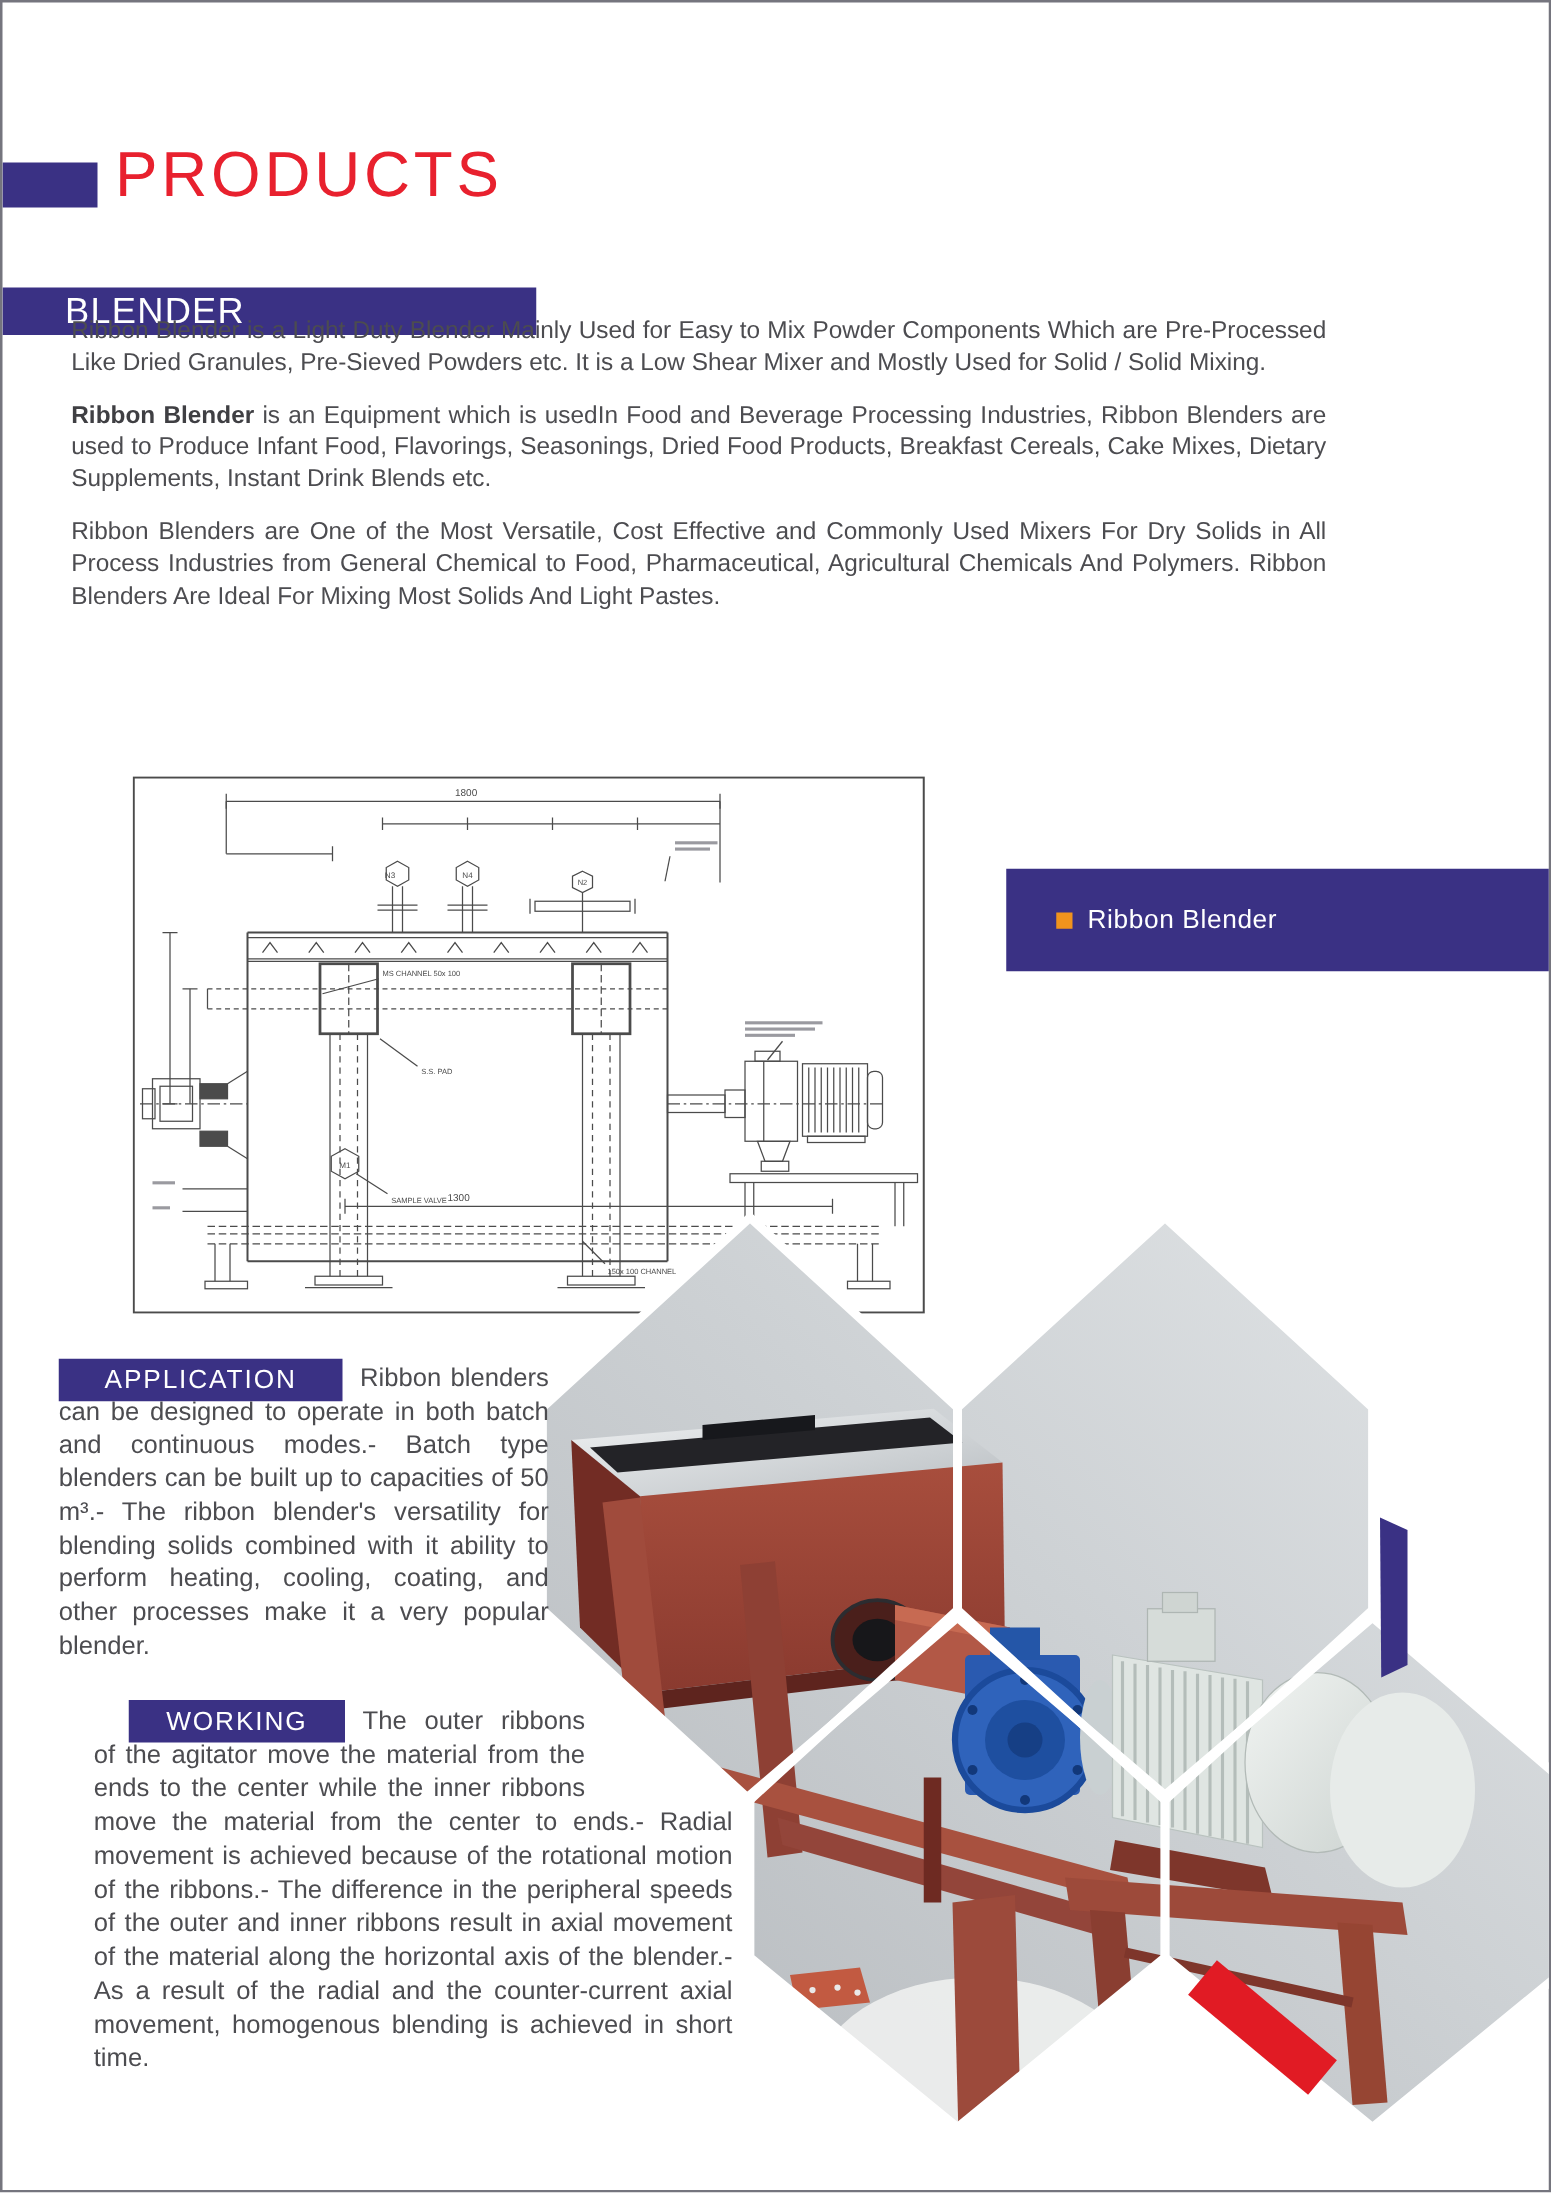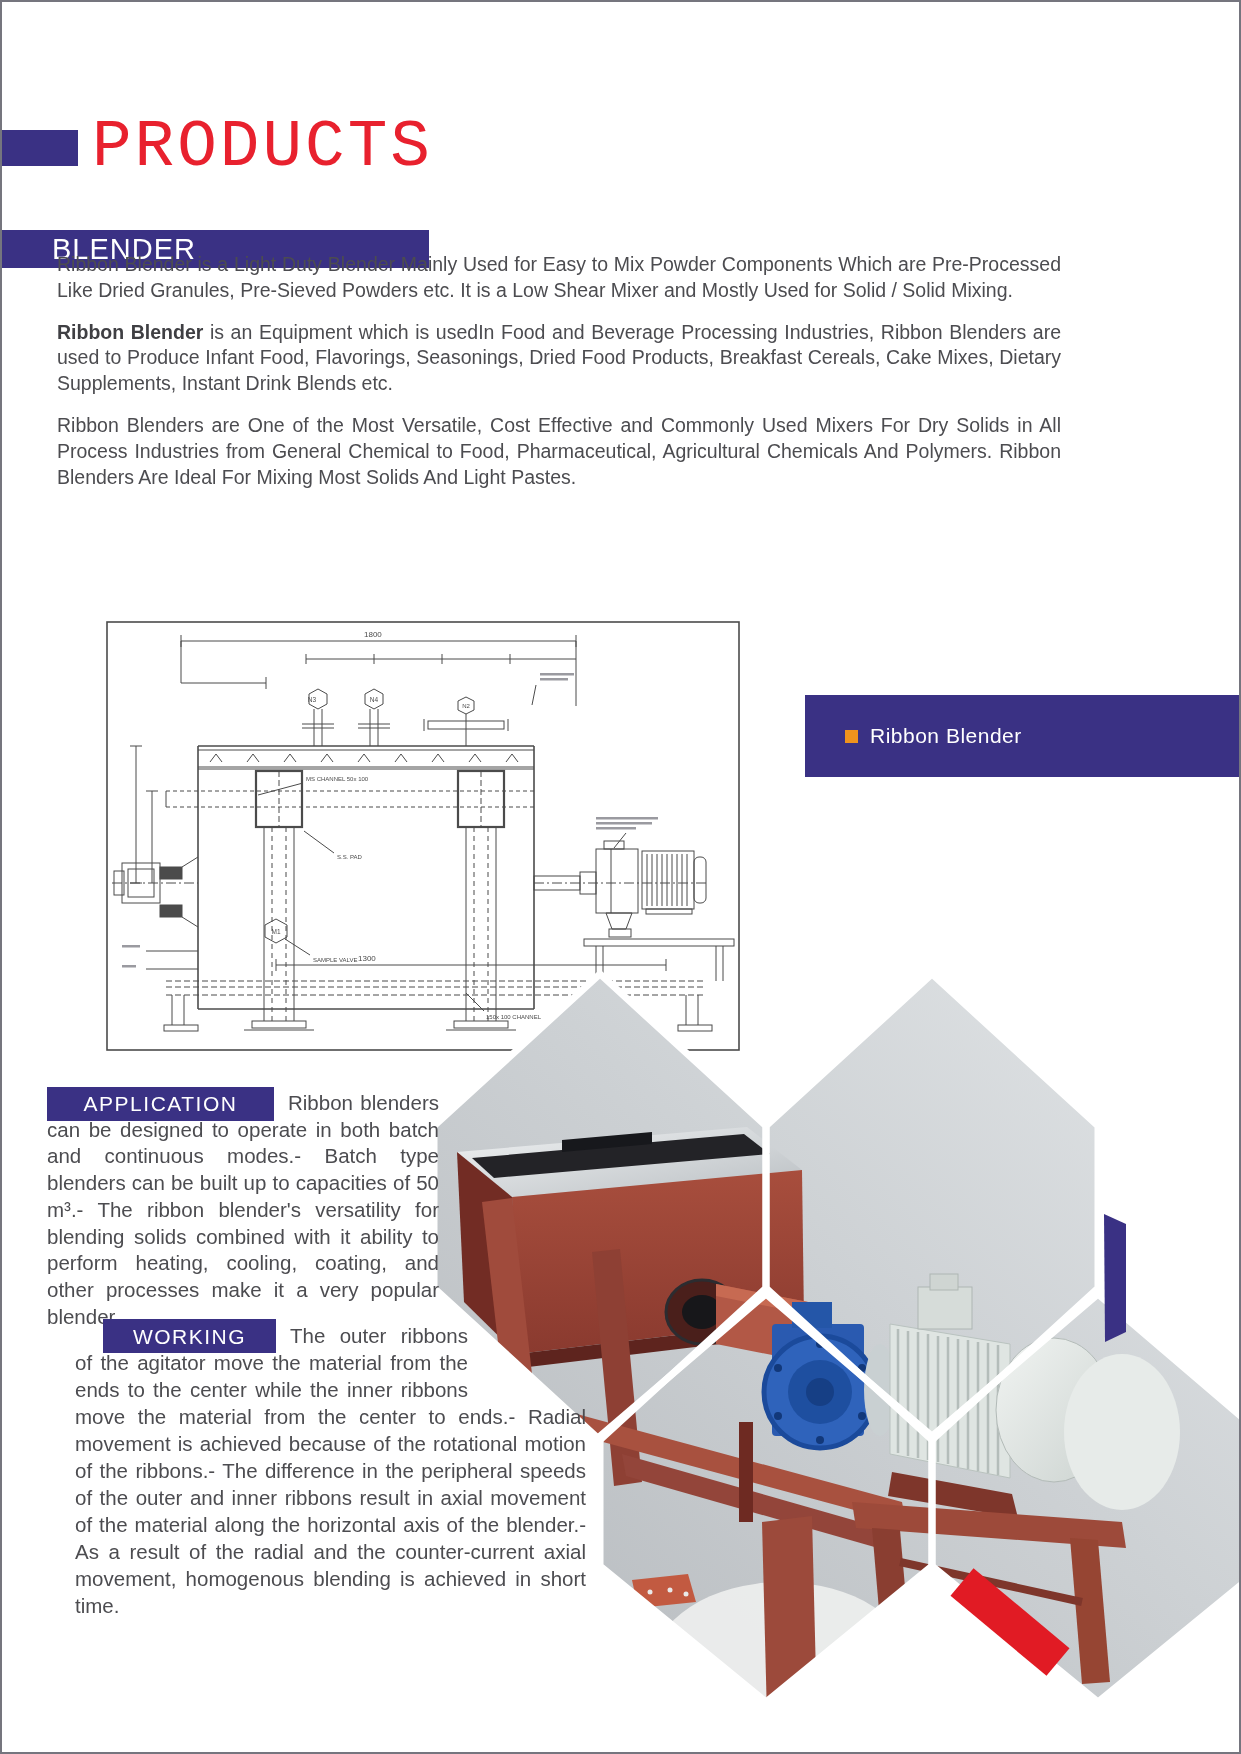--- a/index.html
+++ b/index.html
@@ -11,23 +11,22 @@
     box-sizing:border-box;
     overflow:hidden;
     font-family:"Liberation Sans", sans-serif;
     color:#4c4c50;
   }
   .abs{position:absolute;}
   
   .title-deco{left:0;top:128px;width:76px;height:36px;background:#3a3184;}
   .page-title{
     left:90px;top:108px;margin:0;
-    font-size:66px;font-weight:400;letter-spacing:3px;
+    font-size:51px;font-weight:400;letter-spacing:3px;
     color:#e8212e;
-    font-family:Liberation Mono, monospace;
   }
   .section-bar{
     left:0;top:228px;width:427px;height:38px;background:#3a3184;
     display:flex;align-items:center;
   }
   .section-bar span{
     color:#ffffff;font-size:29px;letter-spacing:1px;padding-left:50px;text-align:center;
   }
   
   .intro{left:55px;top:250px;width:1004px;}
@@ -63,21 +62,21 @@
     display:flex;align-items:center;justify-content:center;
     width:100%;height:34px;margin-top:-3px;background:#3a3184;
     color:#ffffff;font-size:21px;letter-spacing:1.5px;
   }
   .flow-head.working{width:173px;}
   .application{
     left:45px;top:1088px;width:392px;
     font-size:20.5px;line-height:26.7px;text-align:justify;
   }
   .working{
-    left:45px;top:1320px;width:511px;
+    left:45px;top:1361px;width:511px;
     font-size:20.5px;line-height:27px;text-align:justify;margin-left:28px;
   }
   .working .wrap-spacer{float:right;width:118px;height:56px;}
   
   svg{display:block;}
 </style>
 </head>
 <body>
 
 <div class="page">

